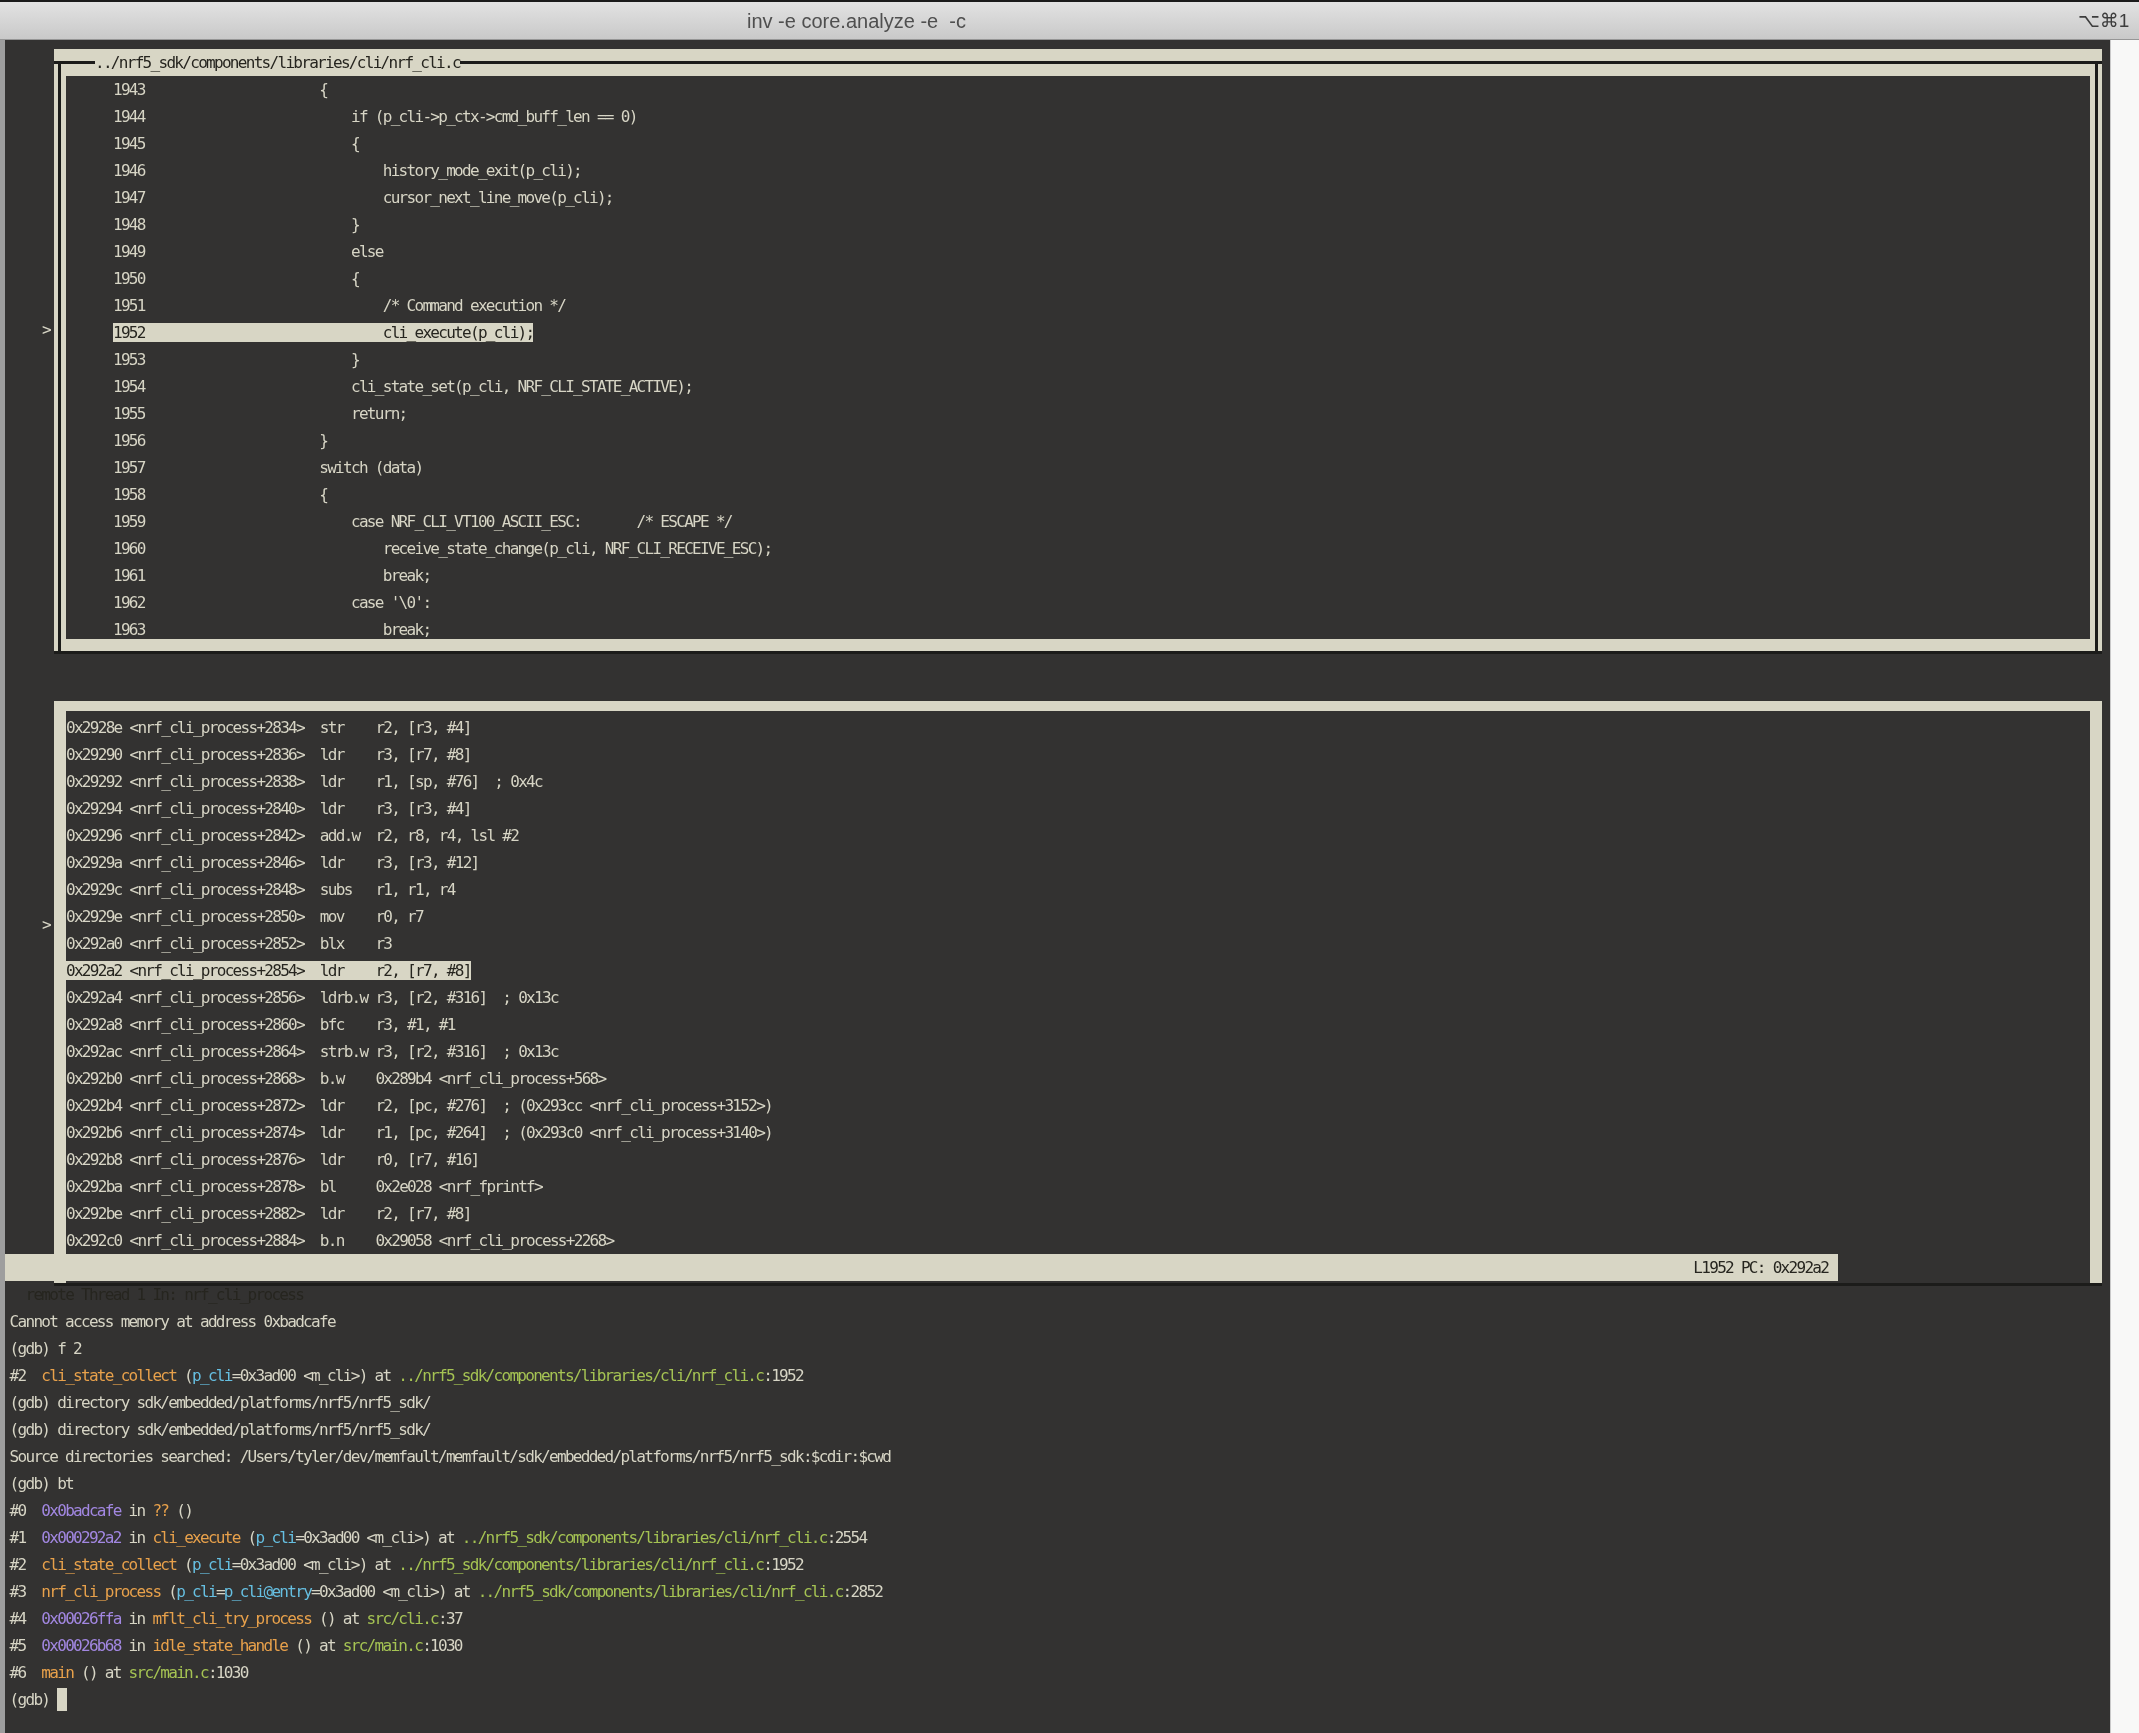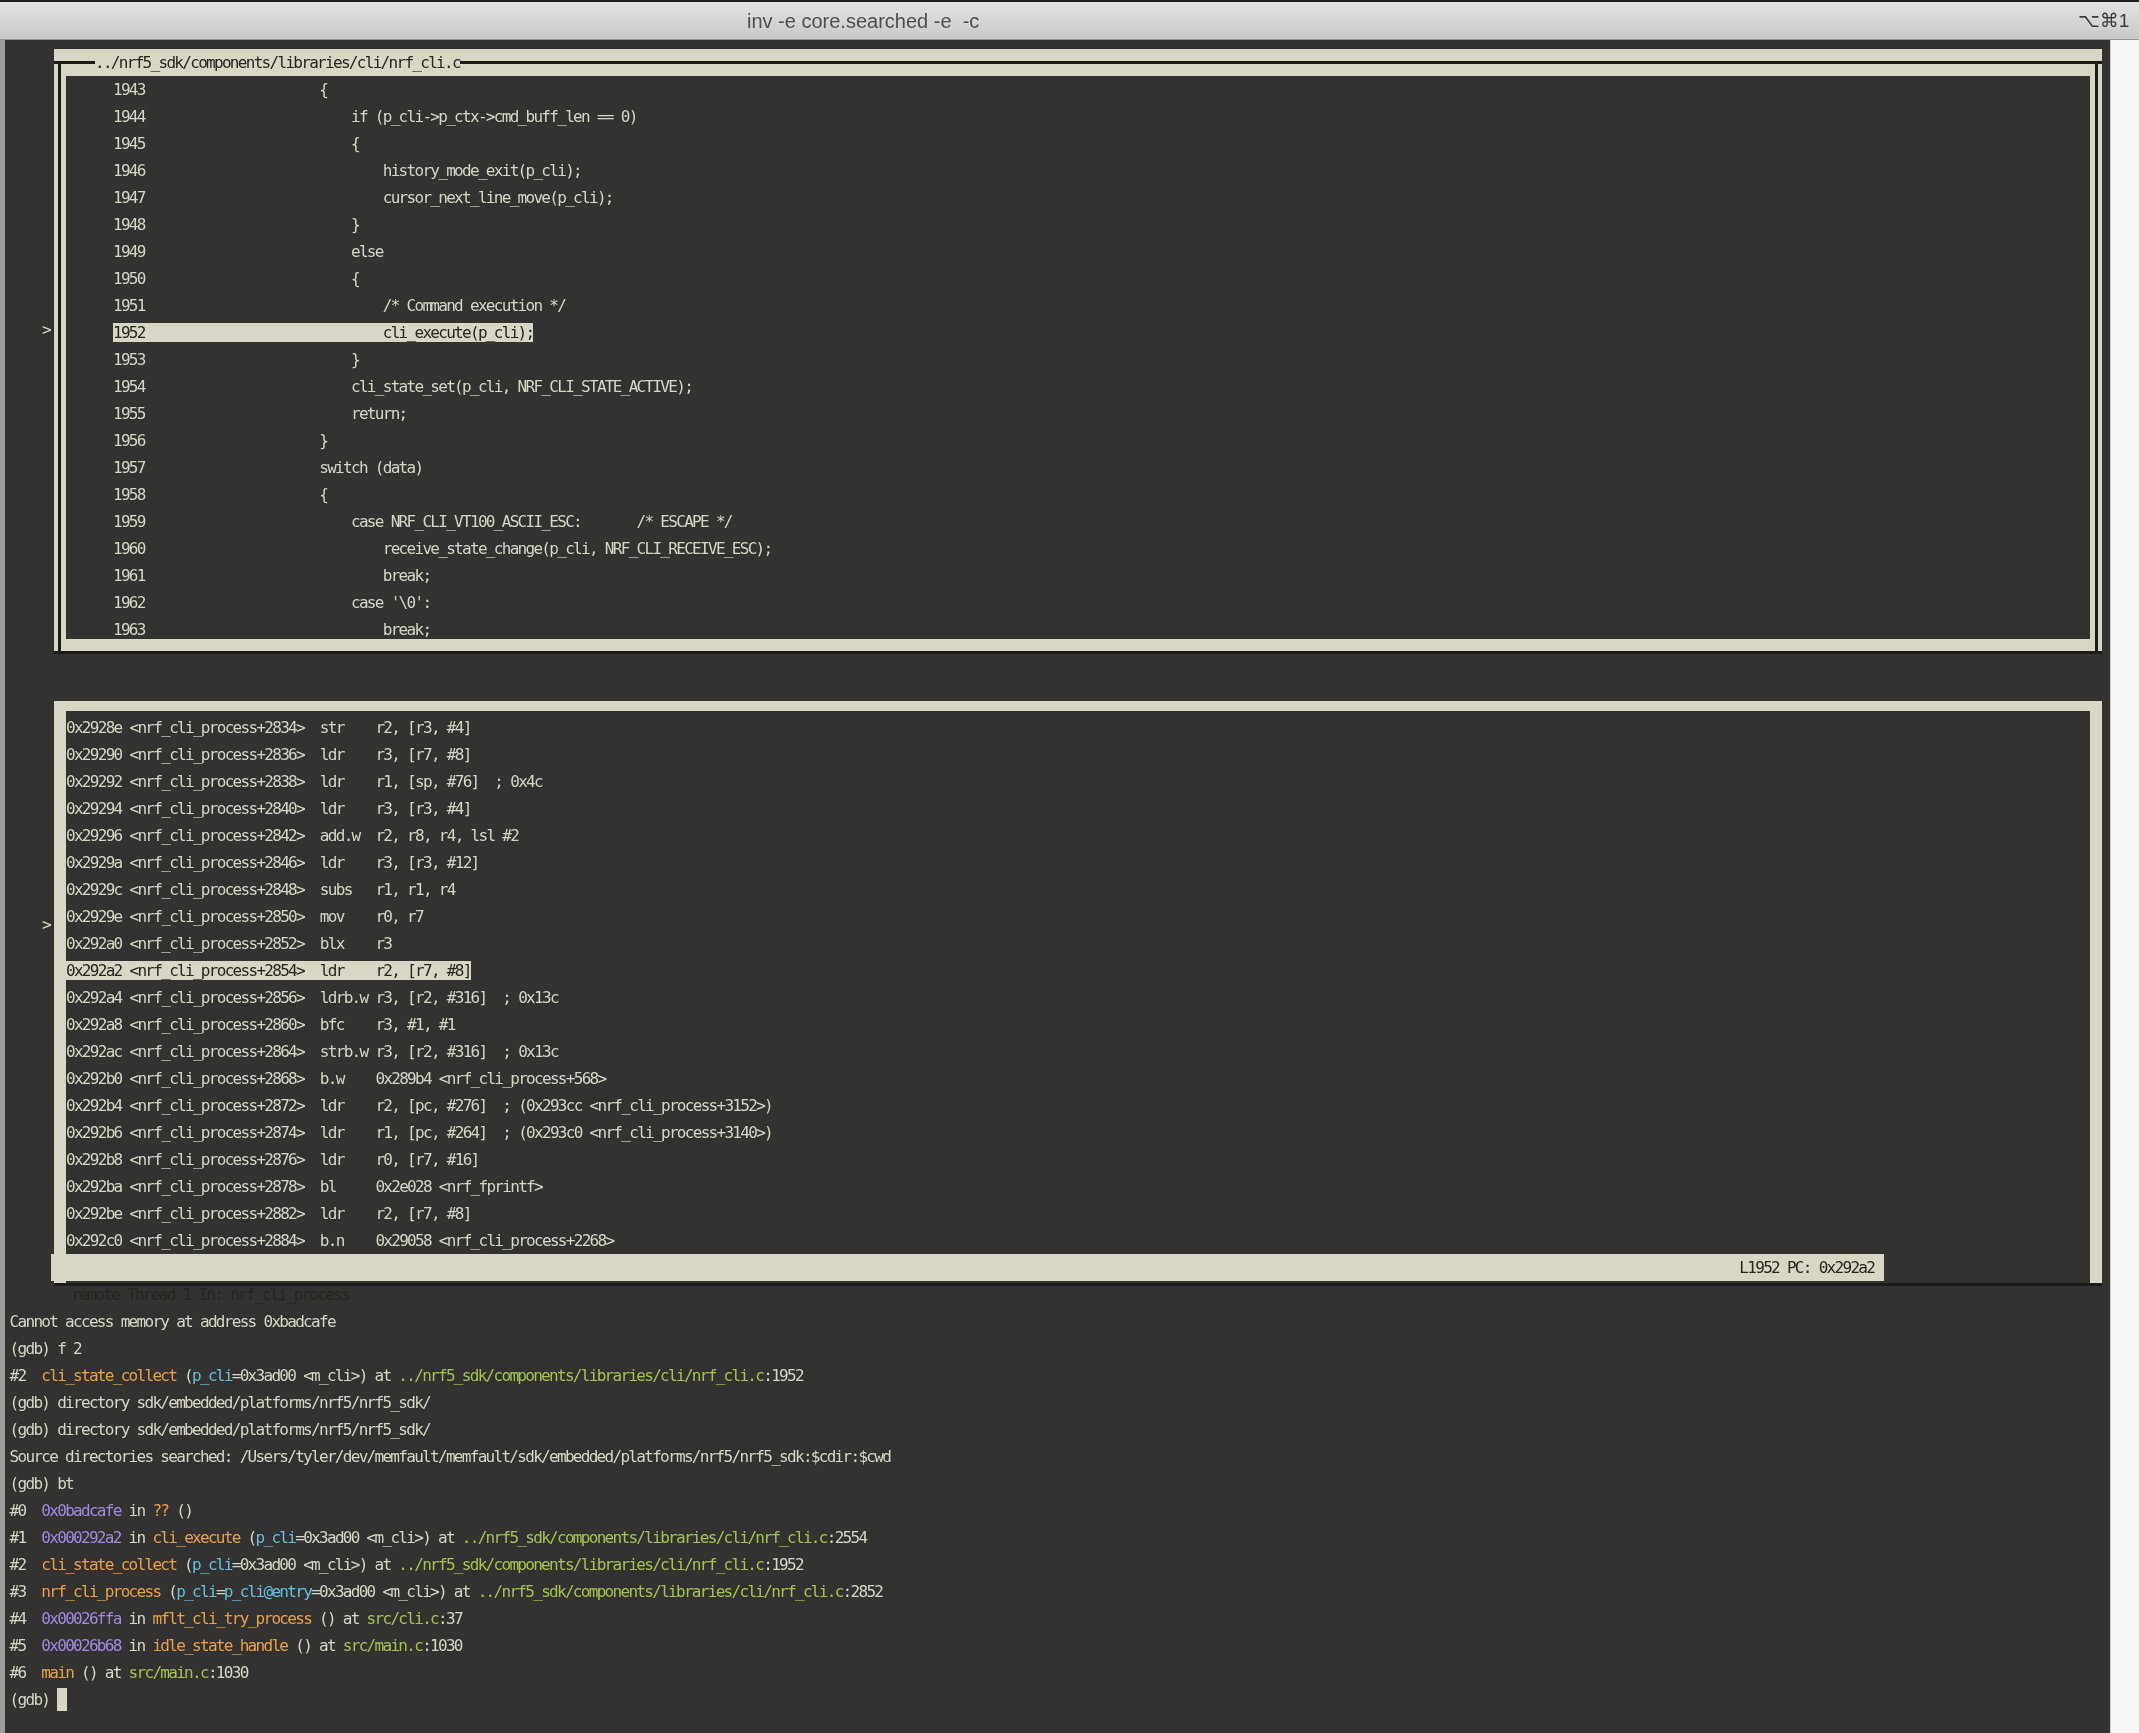--- a/index.html
+++ b/index.html
@@ -62,40 +62,40 @@
   .rows { position:absolute; left:0; top:0; right:0; bottom:0; overflow:hidden; }
   .src-win .row { height:27px;   line-height:27px;margin-left:47px; }
   .asm-rows     { padding-top:2.9px; }
   .asm-win .row { height:27px; line-height:27px; }
   .row .hl { background:var(--cream, #d8d6c5); color:var(--creamtext, #26251f); }
   .marker { position:absolute; left:42px; width:23px; line-height:27px; }
   
   .statusbar {
     position:absolute; left:4.8px; top:1254px; width:1833px; height:27px;
     background:var(--cream, #d8d6c5); color:var(--creamtext, #26251f);
-    line-height:27px; padding-left:4.8px;margin-left:46px;
+    line-height:27px; padding-left:4.8px;
   }
   .statusbar .sright { position:absolute; right:9.6px; top:0; }
   
   .console { position:absolute; left:9.6px; top:1308px; width:2093px; }
   .console .row { height:27px; line-height:27px; }
   .c-fn   { color:var(--orange, #e8a14b); }
   .c-var  { color:var(--cyan,  #66bfe1); }
   .c-addr { color:var(--purple,#a287e1); }
   .c-path { color:var(--green, #a5c353); }
   .cursor {
     display:inline-block; width:9.6px; height:23px;
     background:var(--cream, #d8d6c5); vertical-align:middle; margin-top:-2.9px;
   }
 </style>
 </head>
 <body>
 
 <div class="titlebar">
-  <span class="title">inv -e core.searched -e  -c</span>
+  <span class="title">inv -e core.analyze -e  -c</span>
   <span class="shortcut">⌥⌘1</span>
 </div>
 
 <div class="left-edge"></div>
 
 <div class="tui-win src-win mono">
   <div class="h-top"></div>
   <div class="h-bot"></div>
   <div class="v-left"></div>
   <div class="v-right"></div>

